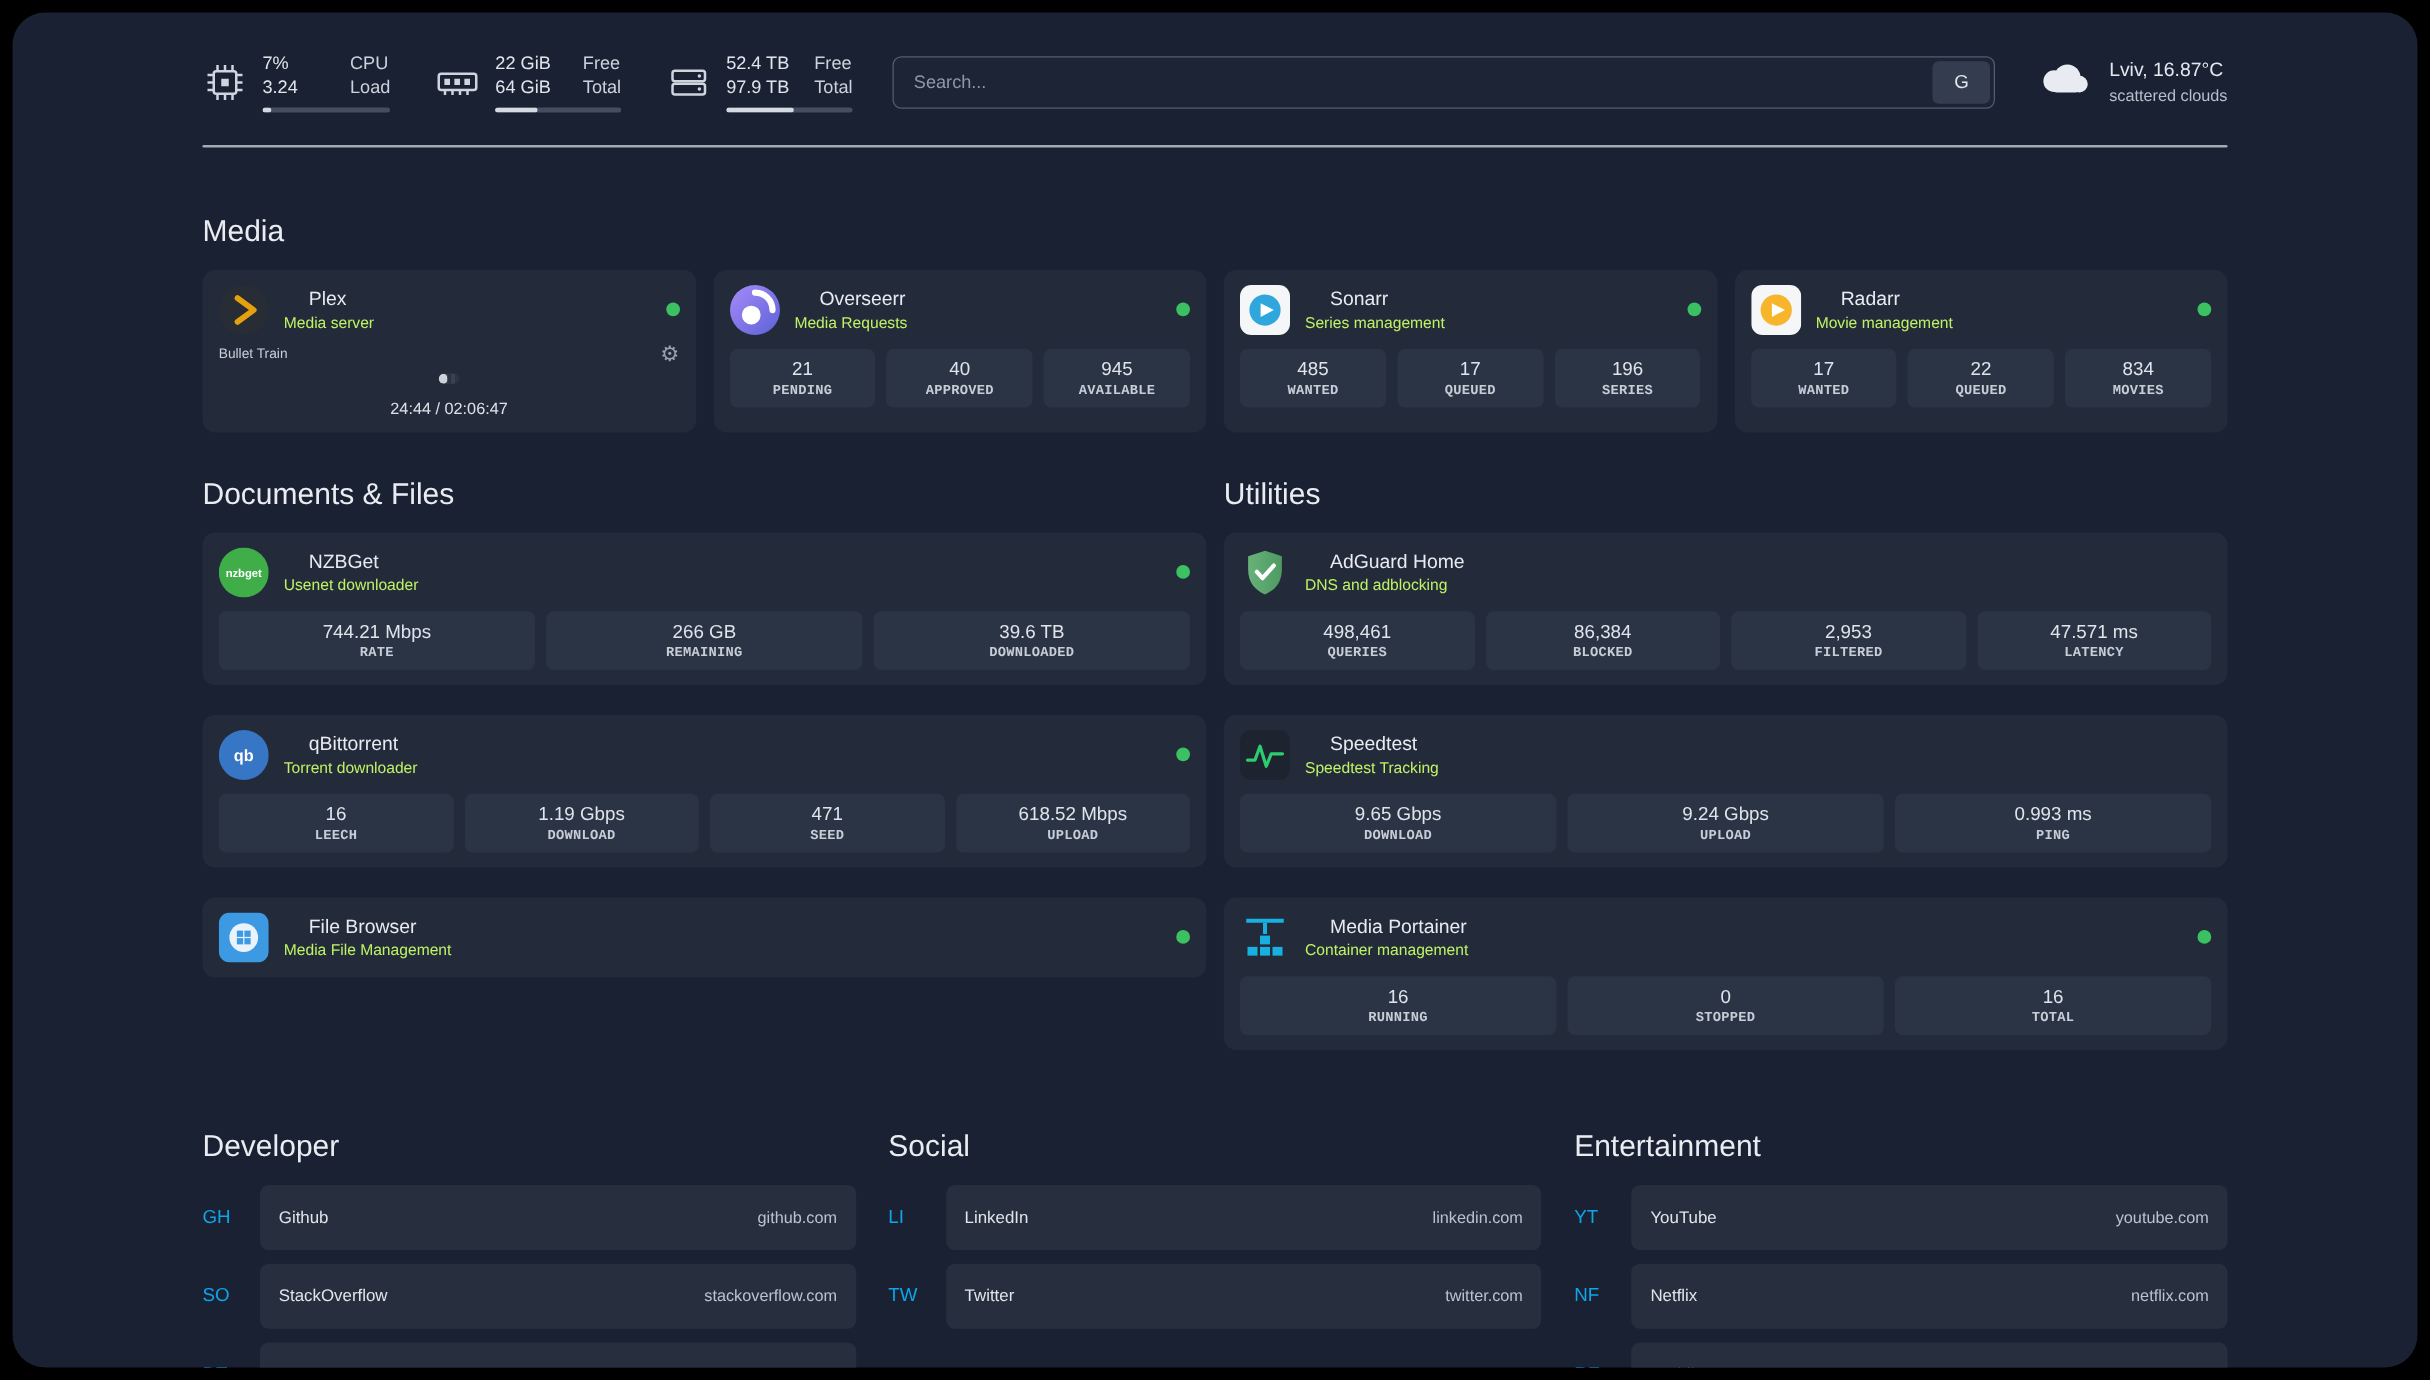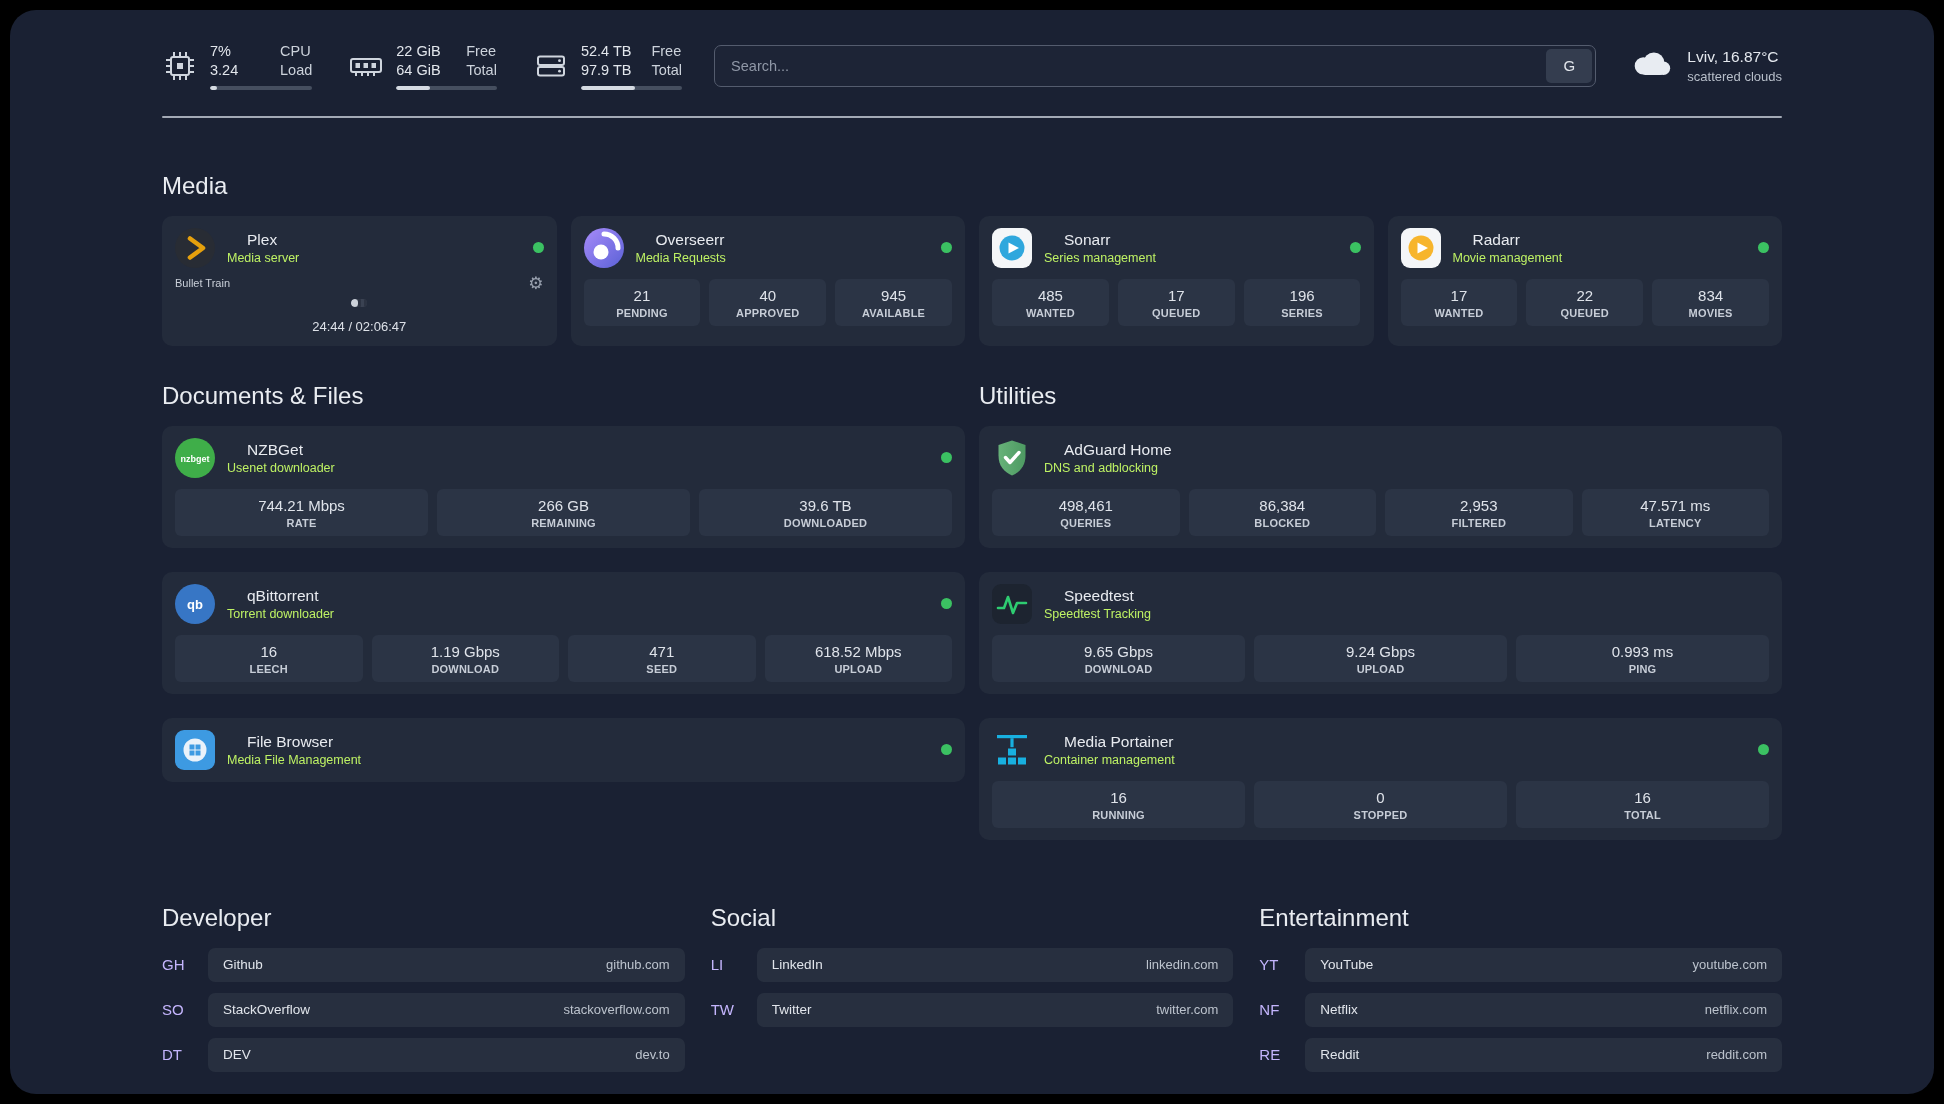--- a/index.html
+++ b/index.html
@@ -61,21 +61,21 @@
   .card-header { display: flex; align-items: center; gap: 12px; }
   .app-icon { width: 40px; height: 40px; flex: 0 0 40px; display: flex; align-items: center; justify-content: center; }
   .card-titles { display: flex; flex-direction: column; }
   .card-name { font-size: 15.5px; color: #e8ebf0; margin-left: 20px; }
   .card-sub { font-size: 12.5px; color: #bef264; margin-top: 2px; }
   .status-dot { margin-left: auto; width: 11px; height: 11px; border-radius: 50%; background: #3bc162; flex: 0 0 11px; }
 
   .stats { display: flex; gap: 9px; margin-top: 11px; }
   .stat { flex: 1; background: #2b3445; border-radius: 6px; padding: 8px 4px 7px; text-align: center; }
   .stat-value { font-size: 15px; color: #dfe3ea; }
-  .stat-label { font-size: 11px; font-weight: 700; color: #c7cdd7; margin-top: 3px; letter-spacing: 0.2px; }
+  .stat-label { font-size: 11px; font-weight: 700; color: #c7cdd7; margin-top: 3px; letter-spacing: 0.2px; font-family: Liberation Mono, monospace; }
 
   
   .player { margin-top: 7px; }
   .player-top { display: flex; align-items: center; }
   .player-title { font-size: 11px; color: #c9cfd8; }
   .gear { margin-left: auto; color: #98a0ae; font-size: 17px; cursor: pointer; line-height: 1; }
   .player-bottom { display: flex; align-items: center; gap: 12px; margin-top: 7px; flex-direction: column; }
   .player-track { flex: 1; height: 15px; border-radius: 8px; background: #3a4252; overflow: hidden; cursor: pointer; }
   .player-fill { height: 100%; background: #ccd2da; border-radius: 8px; display: flex; align-items: center; padding-left: 7px; width: 0; }
   .pause { display: flex; gap: 3px; }
@@ -84,22 +84,22 @@
 
   .two-col { display: grid; grid-template-columns: 1fr 1fr; gap: 14px; margin-top: 36px; }
   .col .section-title { margin-bottom: 16px; }
   .col-cards { display: flex; flex-direction: column; gap: 24px; }
 
   
   .bookmarks { display: grid; grid-template-columns: repeat(3, 1fr); gap: 26px; margin-top: 64px; padding-bottom: 50px; }
   .bm-col .section-title { margin-bottom: 16px; }
   .bm-list { display: flex; flex-direction: column; gap: 11px; }
   .bm-row { display: flex; align-items: center; cursor: pointer; }
-  .bm-abbr { width: 46px; flex: 0 0 46px; font-size: 15px; color: #c4b5fd; }
-  .bm-bar { flex: 1; height: 34px; background: #272f3f; border-radius: 7px; display: flex; align-items: center; justify-content: space-between; padding: 0 15px; }
+  .bm-abbr { width: 46px; flex: 0 0 46px; font-size: 15px; color: #0ea5e9; }
+  .bm-bar { flex: 1; height: 52px; background: #272f3f; border-radius: 7px; display: flex; align-items: center; justify-content: space-between; padding: 0 15px; }
   .bm-name { font-size: 13.5px; color: #e1e5eb; }
   .bm-url { font-size: 13px; color: #bcc3cd; }
 </style>
 </head>
 <body>
 
 <div class="page">
   <div class="content">
 
     <div class="topbar">

